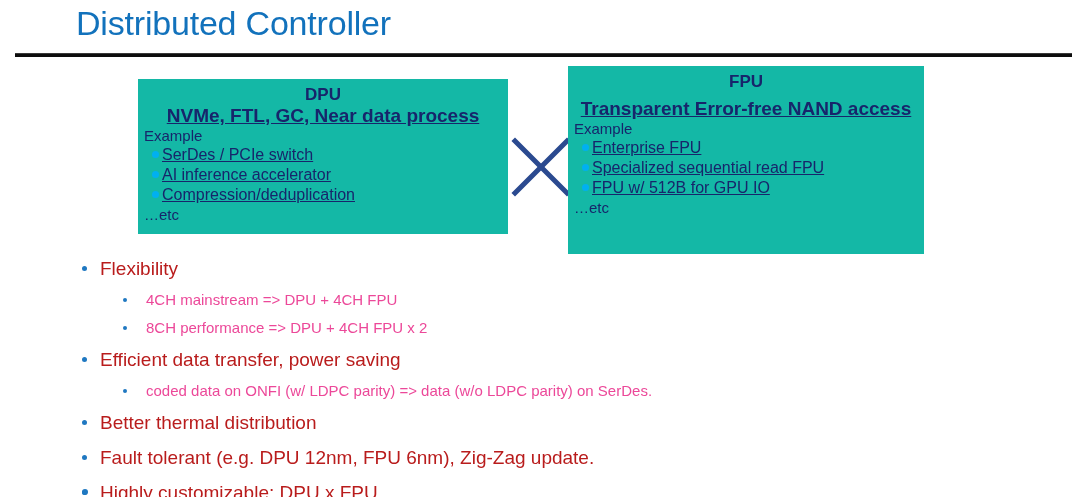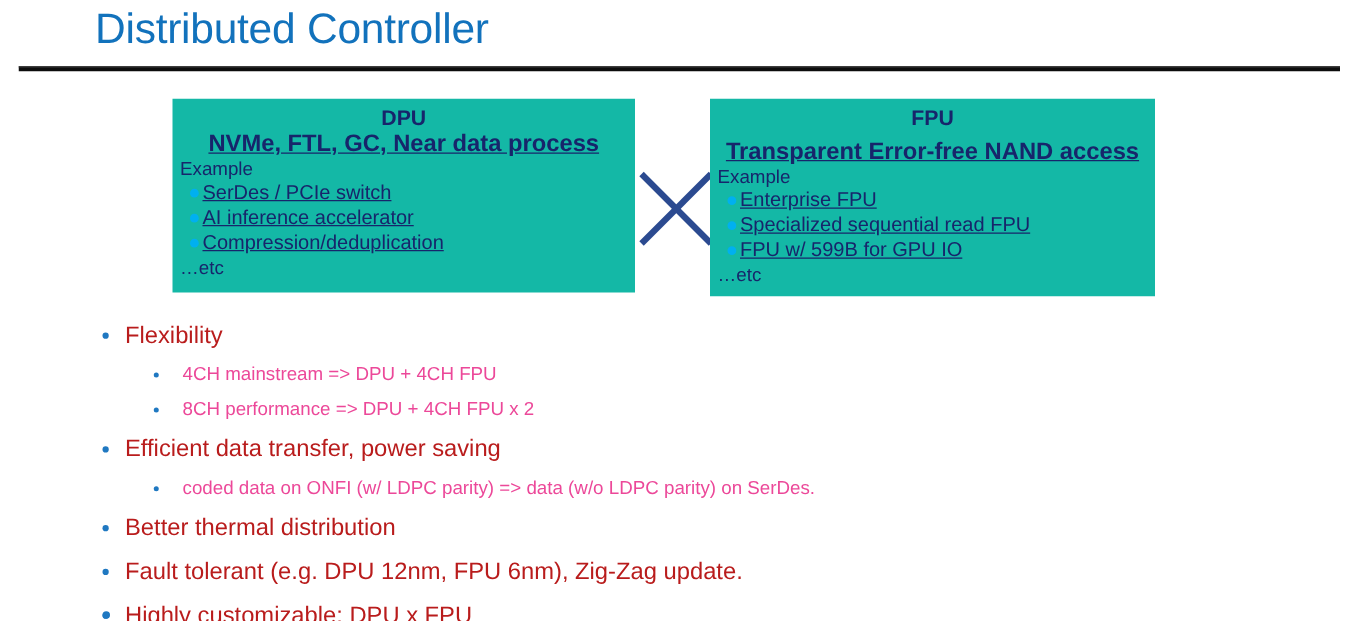--- a/index.html
+++ b/index.html
@@ -46,23 +46,23 @@
     box-sizing: border-box;
   }
   #dpu-panel {
     left: 138px;
     top: 79px;
     width: 370px;
     height: 155px;
   }
   #fpu-panel {
     left: 568px;
-    top: 79px;
+    top: 66px;
     width: 356px;
-    height: 158px;
+    height: 188px;
   }
 
   .panel-title {
     text-align: center;
     font-size: 17px;
     font-weight: bold;
     color: #17256B;
     line-height: 20px;
     margin-top: 6px;
   }
@@ -217,21 +217,21 @@
     <li>
       <span class="dot"></span>
       <span>Enterprise FPU</span>
     </li>
     <li>
       <span class="dot"></span>
       <span>Specialized sequential read FPU</span>
     </li>
     <li>
       <span class="dot"></span>
-      <span>FPU w/ 599B for GPU IO</span>
+      <span>FPU w/ 512B for GPU IO</span>
     </li>
   </ul>
   <div class="panel-etc">…etc</div>
 </div>
 
 <div id="bullets">
   <div class="bullet-l1">
     <span class="mark"></span>
     <span>Flexibility</span>
   </div>

